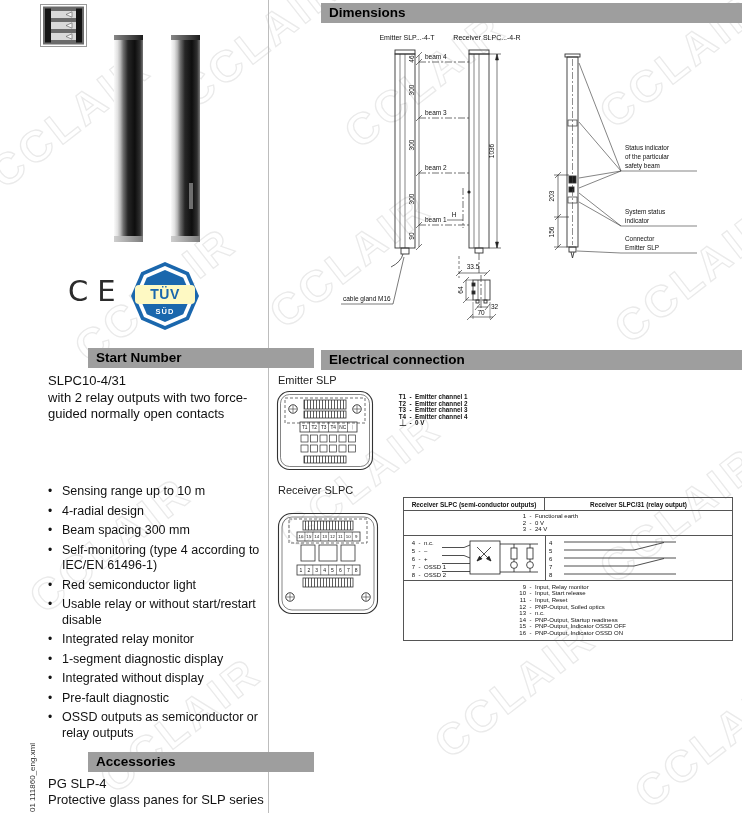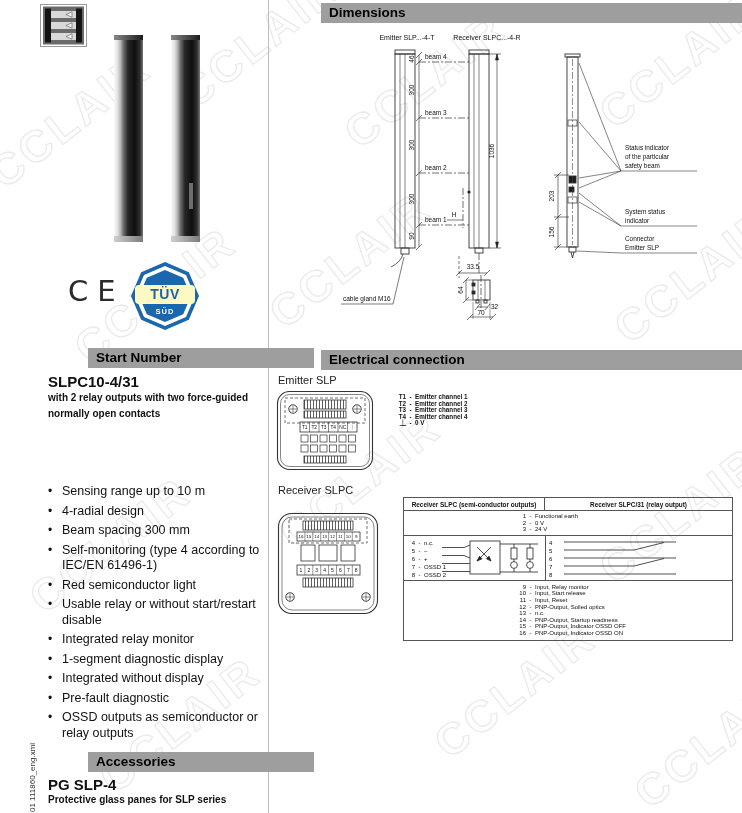--- a/index.html
+++ b/index.html
@@ -4,22 +4,22 @@
 <style>
   html,body{margin:0;padding:0;background:#888;}
   #canvas{position:relative;width:742px;height:813px;background:#fff;overflow:hidden;
           font-family:"Liberation Sans",sans-serif;color:#111;}
   .wm{position:absolute;font-weight:bold;font-size:44px;letter-spacing:4px;
       color:transparent;-webkit-text-stroke:1.3px #d9d9d9;transform:rotate(-38deg);
       opacity:.55;z-index:0;pointer-events:none;}
   .z{position:absolute;z-index:2;}
   .bar-header{position:absolute;z-index:2;background:#9e9e9e;height:20px;box-sizing:border-box;
       padding:2px 0 0 8px;font-weight:bold;font-size:13.5px;color:#000;margin-left:48px;}
-  .bold13{font-weight:bold;font-size:15px;}
-  .body-text{font-size:10px;line-height:16px;font-weight:bold;}
+  .bold13{font-weight:normal;font-size:13px;}
+  .body-text{font-size:13px;line-height:16px;}
   .feat-item{display:flex;margin-bottom:4px;font-size:12.5px;line-height:15.5px;}
   .feat-item .dot{width:14px;flex:none;font-size:12px;}
   .seclabel{font-size:11px;color:#222;}
   
   .pbar{position:absolute;z-index:2;width:29px;height:207px;
     background:linear-gradient(90deg,#fafafa 0%,#e2e2e2 12%,#b8b8b8 22%,#707070 32%,#262626 48%,#0e0e0e 72%,#2f2f2f 90%,#7a7a7a 100%);}
   .pbar .cap{height:5px;background:linear-gradient(90deg,#888,#1c1c1c);}
   .pbar .foot{position:absolute;bottom:0;left:0;right:0;height:6px;background:linear-gradient(90deg,#cfcfcf,#7c7c7c);}
   .pbar .disp{position:absolute;right:7px;top:148px;width:4px;height:26px;background:#868686;opacity:.8;}
   

